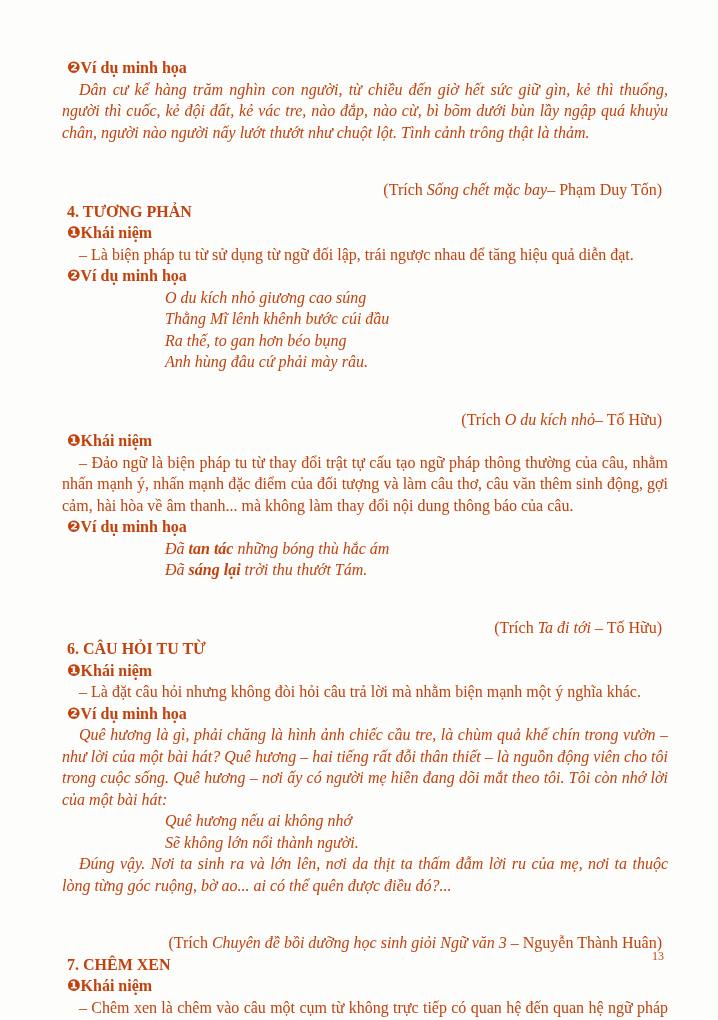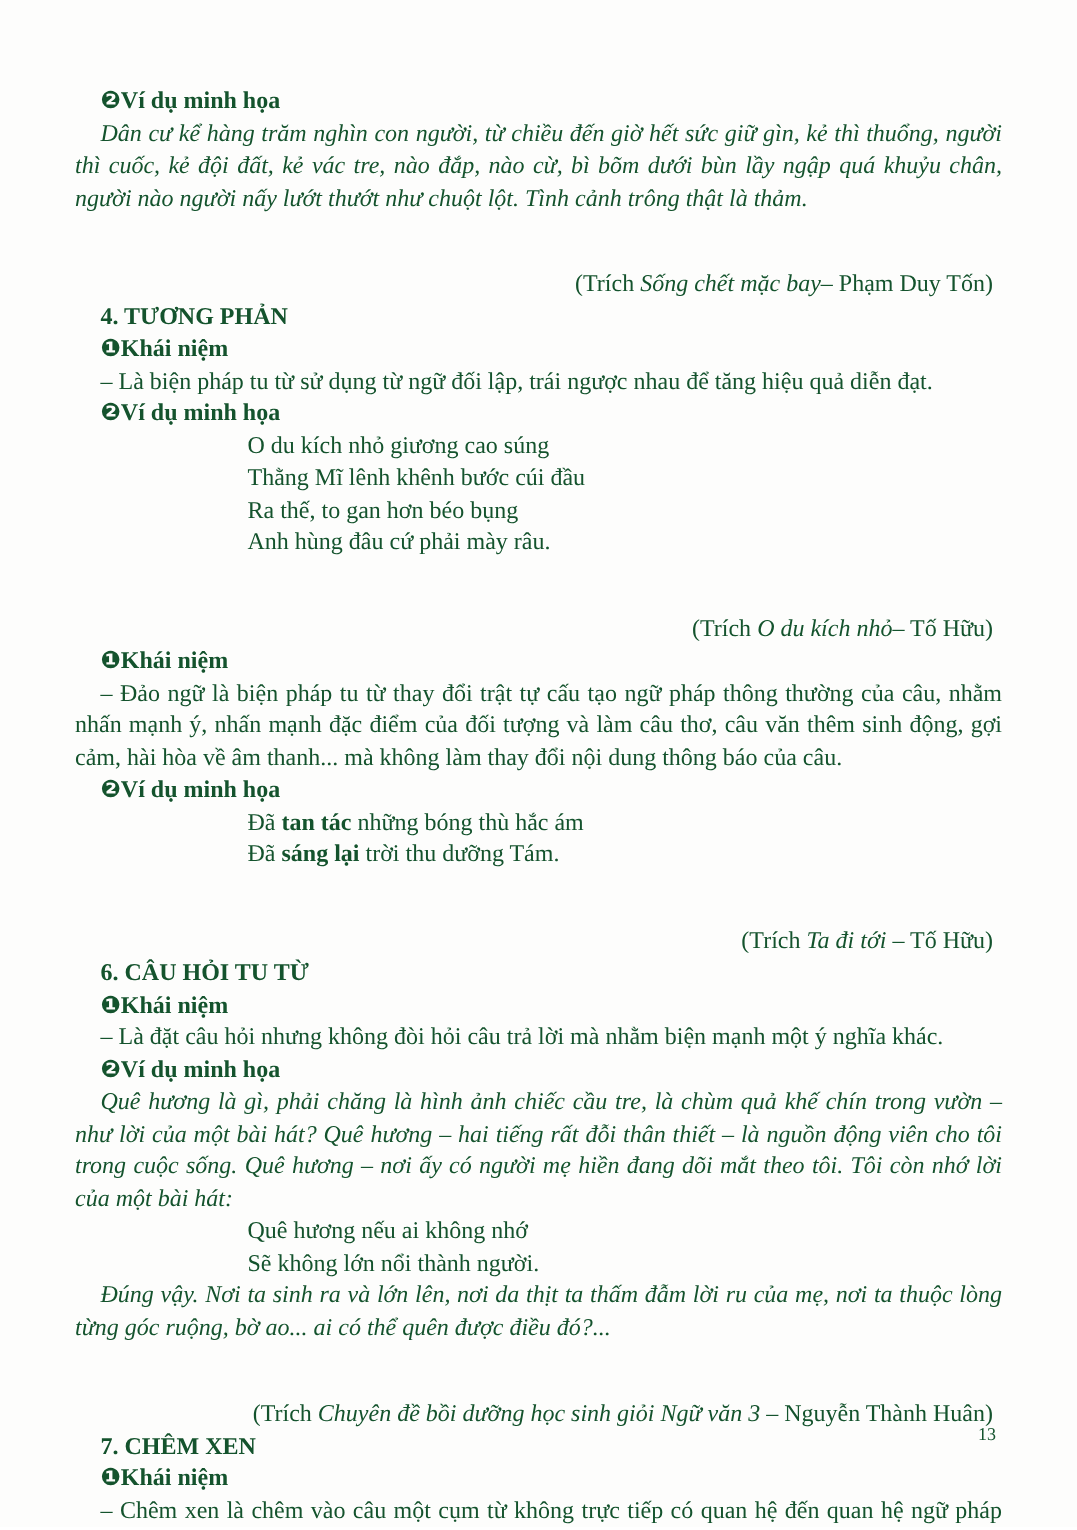--- a/index.html
+++ b/index.html
@@ -6,38 +6,40 @@
     margin: 0;
     padding: 0;
     background: #ffffff;
   }
   .page {
     position: relative;
     width: 718px;
     height: 1018px;
     box-sizing: border-box;
     background: #fdfdfc;
-    color: #14532d;
+    color: #c2410c;
     font-family: "Liberation Serif", "DejaVu Sans", serif;
     font-size: 16px;
     line-height: 21.5px;
     padding: 57px 50px 0 50px;
     overflow: hidden;
   }
   p { margin: 0; }
   .label, .heading {
     font-weight: bold;
     padding-left: 17px;
   }
   .para {
     text-align: justify;
     text-indent: 17px;
+    margin-left: 12px;
   }
   .italic { font-style: italic; }
   .verse {
+    font-style: italic;
     padding-left: 115px;
   }
   .verse b { font-weight: bold; }
   .cite {
     text-align: right;
     padding-right: 6px;
     margin-top: 36px;
   }
   .cite .src-title { font-style: italic; }
   .gap-top { }
@@ -64,21 +66,21 @@
   <p class="verse">O du kích nhỏ giương cao súng</p>
   <p class="verse">Thằng Mĩ lênh khênh bước cúi đầu</p>
   <p class="verse">Ra thế, to gan hơn béo bụng</p>
   <p class="verse">Anh hùng đâu cứ phải mày râu.</p>
   <p class="cite"><span>(Trích </span><span class="src-title">O du kích nhỏ</span><span>– Tố Hữu)</span></p>
 
   <p class="label">❶Khái niệm</p>
   <p class="para">– Đảo ngữ là biện pháp tu từ thay đổi trật tự cấu tạo ngữ pháp thông thường của câu, nhằm nhấn mạnh ý, nhấn mạnh đặc điểm của đối tượng và làm câu thơ, câu văn thêm sinh động, gợi cảm, hài hòa về âm thanh... mà không làm thay đổi nội dung thông báo của câu.</p>
   <p class="label">❷Ví dụ minh họa</p>
   <p class="verse"><span>Đã </span><b>tan tác</b><span> những bóng thù hắc ám</span></p>
-  <p class="verse"><span>Đã </span><b>sáng lại</b><span> trời thu dưỡng Tám.</span></p>
+  <p class="verse"><span>Đã </span><b>sáng lại</b><span> trời thu thướt Tám.</span></p>
   <p class="cite"><span>(Trích </span><span class="src-title">Ta đi tới</span><span> – Tố Hữu)</span></p>
 
   <p class="heading">6. CÂU HỎI TU TỪ</p>
   <p class="label">❶Khái niệm</p>
   <p class="para">– Là đặt câu hỏi nhưng không đòi hỏi câu trả lời mà nhằm biện mạnh một ý nghĩa khác.</p>
   <p class="label">❷Ví dụ minh họa</p>
   <p class="para italic">Quê hương là gì, phải chăng là hình ảnh chiếc cầu tre, là chùm quả khế chín trong vườn – như lời của một bài hát? Quê hương – hai tiếng rất đỗi thân thiết – là nguồn động viên cho tôi trong cuộc sống. Quê hương – nơi ấy có người mẹ hiền đang dõi mắt theo tôi. Tôi còn nhớ lời của một bài hát:</p>
   <p class="verse">Quê hương nếu ai không nhớ</p>
   <p class="verse">Sẽ không lớn nổi thành người.</p>
   <p class="para italic">Đúng vậy. Nơi ta sinh ra và lớn lên, nơi da thịt ta thấm đẫm lời ru của mẹ, nơi ta thuộc lòng từng góc ruộng, bờ ao... ai có thể quên được điều đó?...</p>

